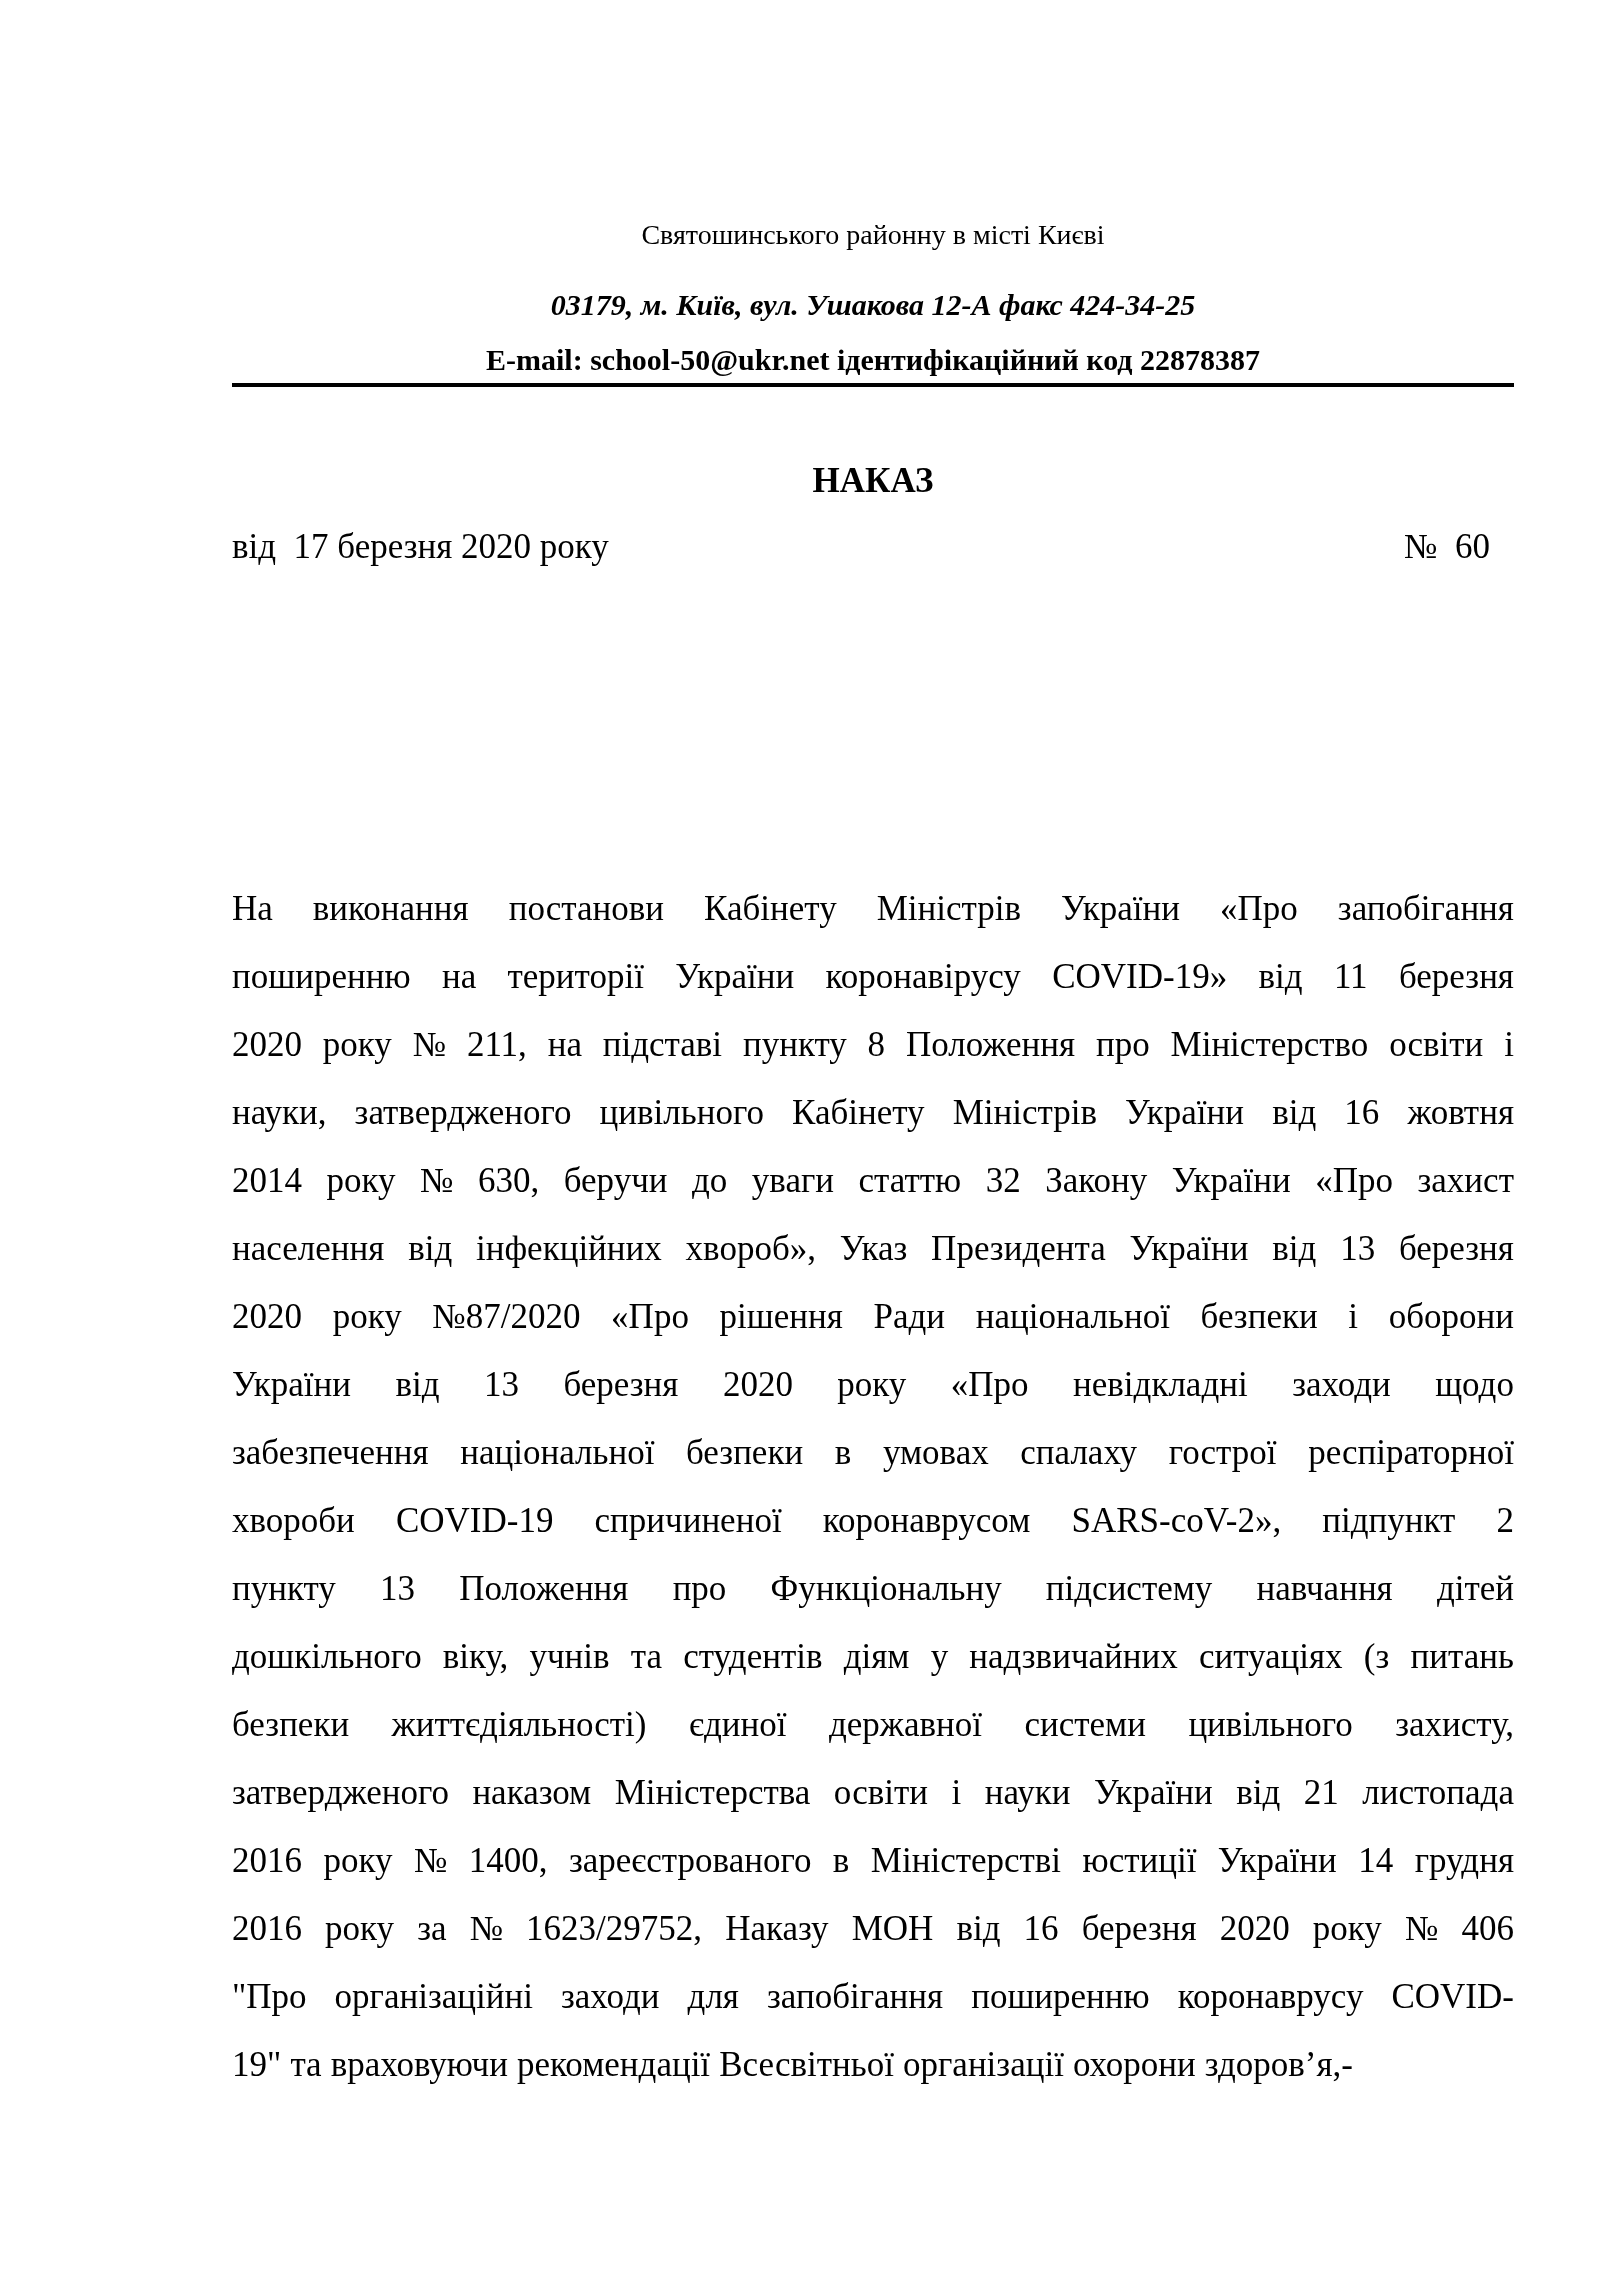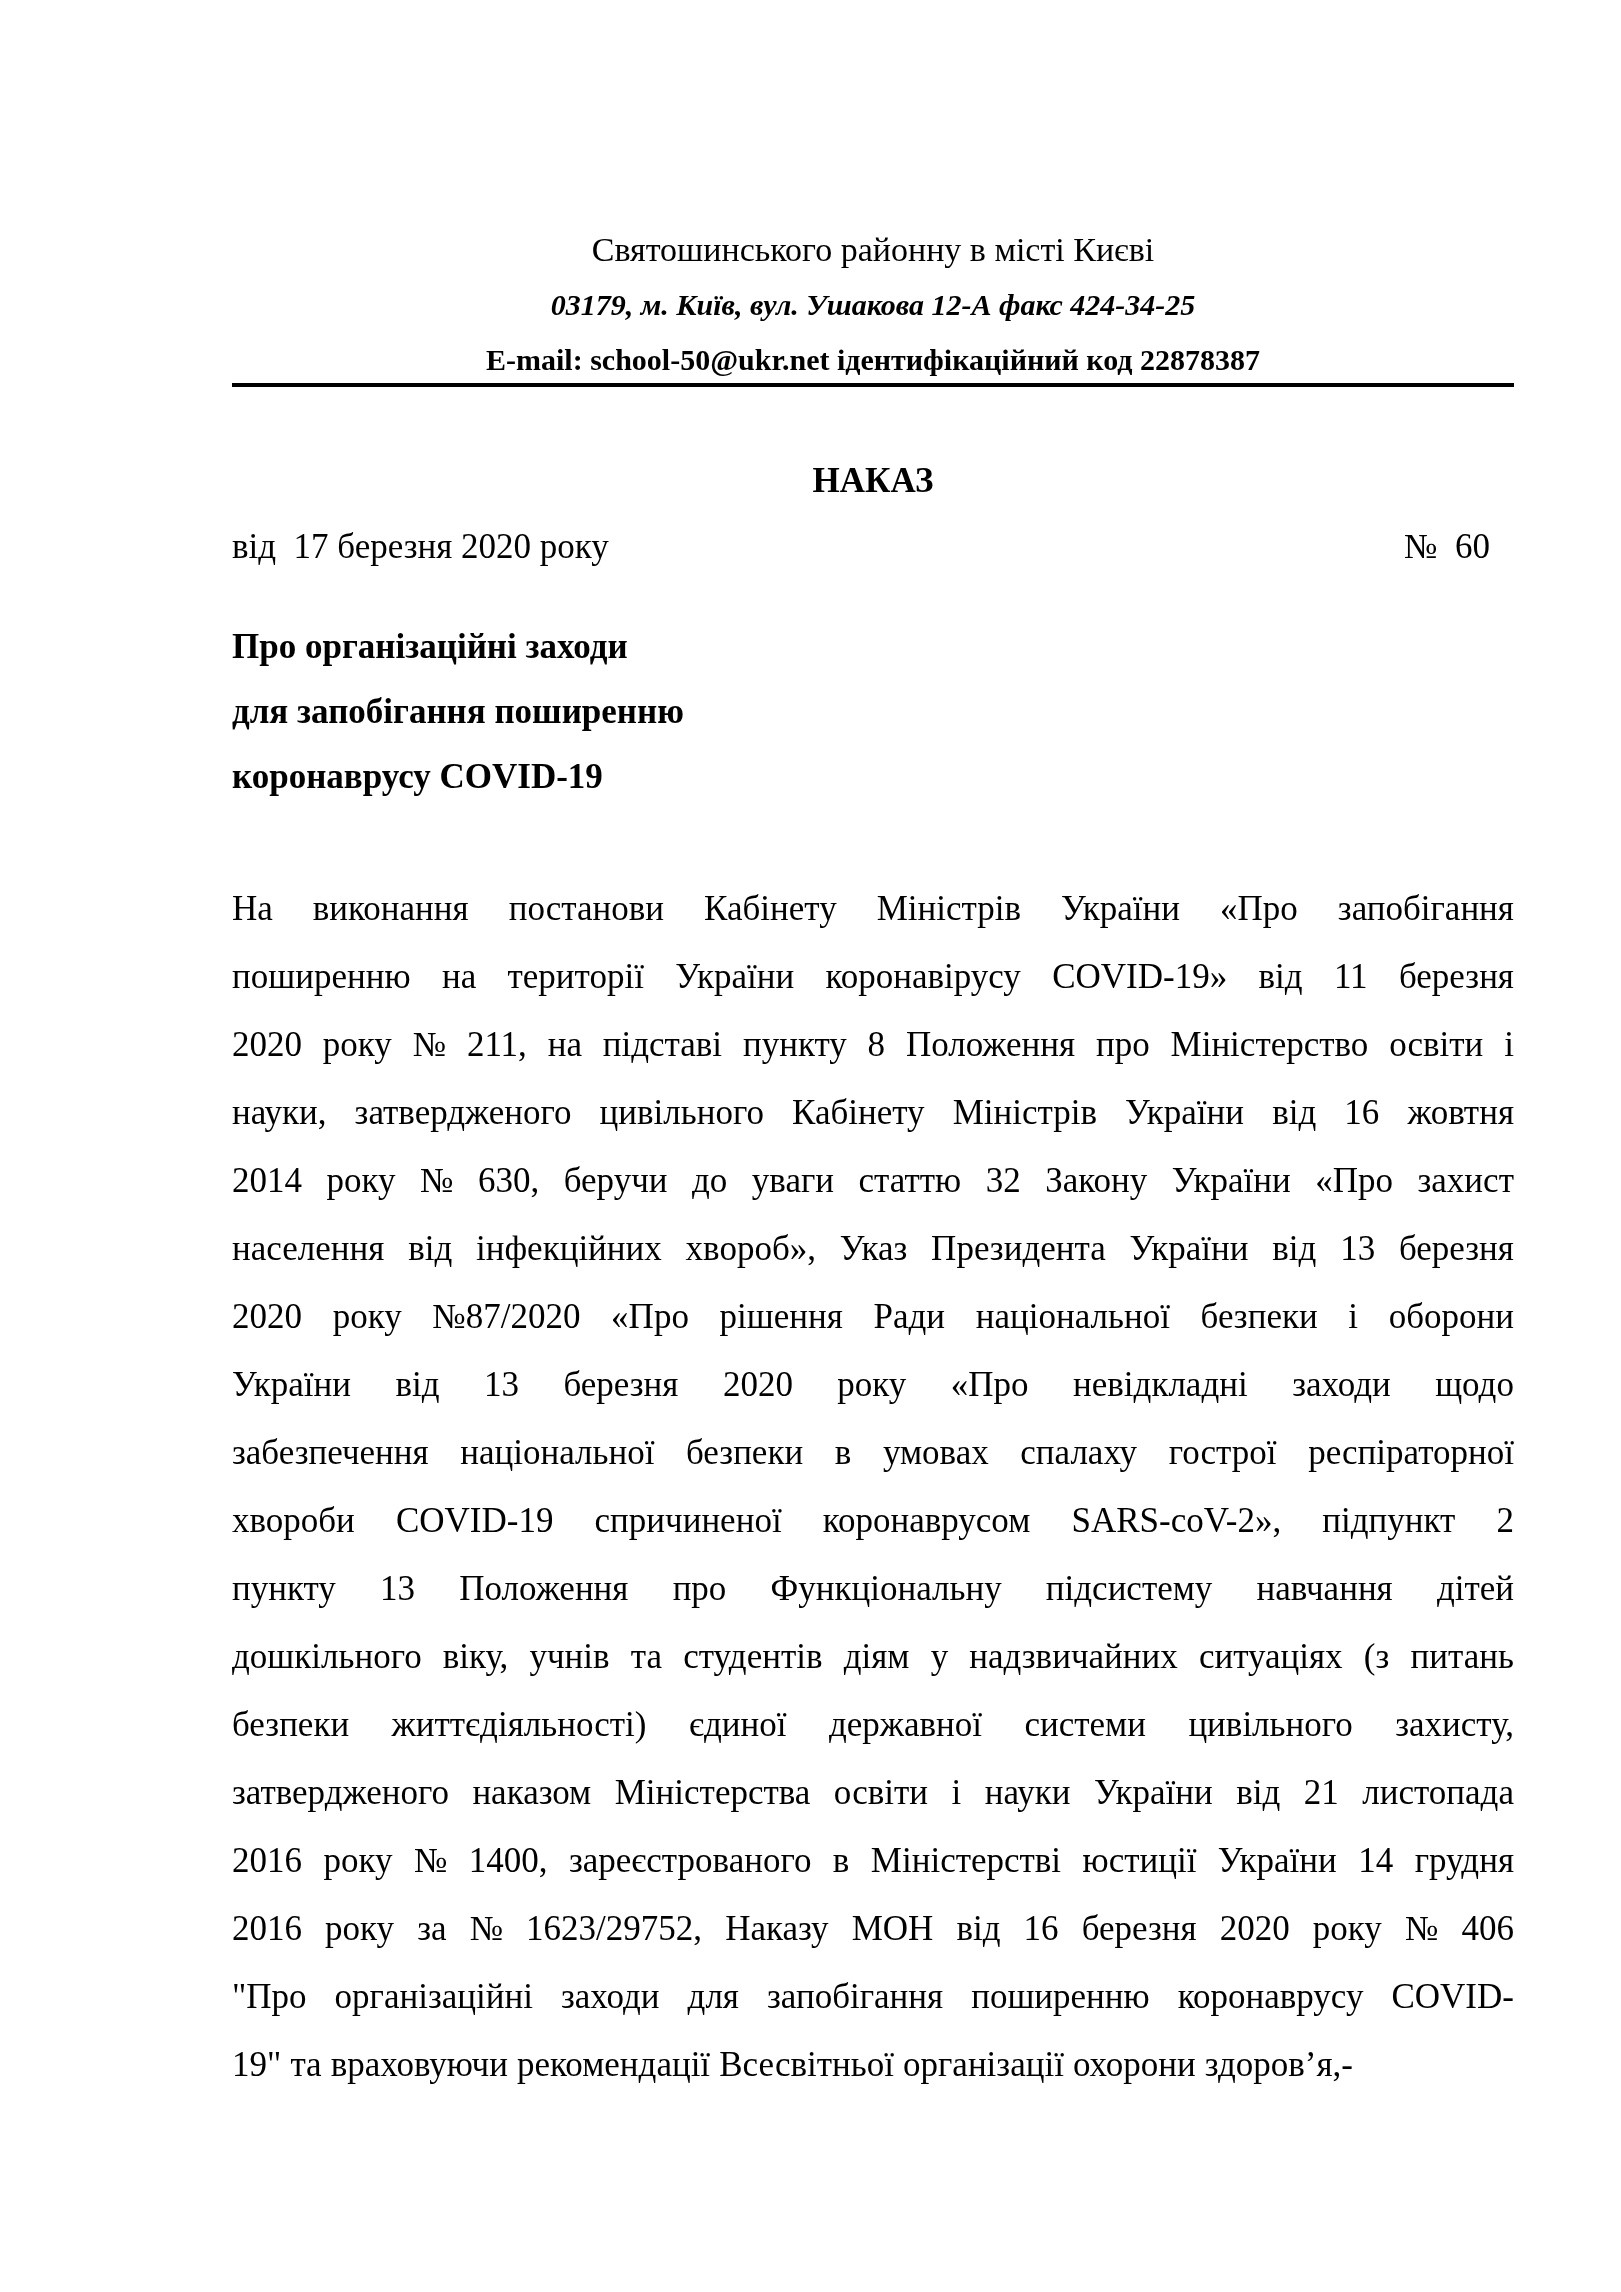--- a/index.html
+++ b/index.html
@@ -1,21 +1,21 @@
 <!DOCTYPE html>
 <html><head>
 <meta charset="utf-8">
 <style>
   html, body { margin: 0; padding: 0; background: #ffffff; }
   body { width: 1621px; height: 2293px; position: relative; overflow: hidden;
          font-family: "Liberation Serif", "DejaVu Serif", serif; color: #000; }
   .page { position: absolute; left: 0; top: 0; width: 1621px; height: 2293px; background: #fff; }
   .center { position: absolute; left: 232px; width: 1282px; text-align: center; white-space: nowrap; }
   .h1 { top: 157px; font-size: 35px; font-weight: bold; }
-  .h2 { top: 231px; font-size: 34px; }
+  .h2 { top: 219px; font-size: 28px; }
   .h3 { top: 288px; font-size: 30px; font-weight: bold; font-style: italic; }
   .h4 { top: 343px; font-size: 30px; font-weight: bold; }
   .rule { position: absolute; left: 232px; top: 383px; width: 1282px; height: 3.9px; background: #000; }
   .order-title { top: 461px; font-size: 35px; font-weight: bold; }
   .date-row { position: absolute; left: 232px; top: 527px; width: 1258px; font-size: 35px; display: flex; justify-content: space-between; white-space: pre; }
   .subject { position: absolute; left: 232px; top: 614px; font-size: 35px; font-weight: bold; line-height: 65px; }
   .subject div { white-space: nowrap; }
   .body-text { position: absolute; left: 232px; top: 875px; width: 1282px; font-size: 35px; line-height: 68px; }
   .jl { display: flex; justify-content: space-between; white-space: pre; }
   .jl.last { justify-content: flex-start; }
@@ -31,25 +31,20 @@
   <div class="center h4">E-mail: school-50@ukr.net ідентифікаційний код 22878387</div>
   <div class="rule"></div>
 
   <div class="center order-title">НАКАЗ</div>
 
   <div class="date-row">
     <span>від  17 березня 2020 року</span>
     <span>№  60</span>
   </div>
 
-  <div class="subject">
-    <div>Про організаційні заходи</div>
-    <div>для запобігання поширенню</div>
-    <div>коронаврусу COVID-19</div>
-  </div>
 
   <div class="body-text" id="body-text">
       <div class="jl" style="height: 68px;"><span>На</span><span>виконання</span><span>постанови</span><span>Кабінету</span><span>Міністрів</span><span>України</span><span>«Про</span><span>запобігання</span></div>
       <div class="jl" style="height: 68px;"><span>поширенню</span><span>на</span><span>території</span><span>України</span><span>коронавірусу</span><span>COVID-19»</span><span>від</span><span>11</span><span>березня</span></div>
       <div class="jl" style="height: 68px;"><span>2020</span><span>року</span><span>№</span><span>211,</span><span>на</span><span>підставі</span><span>пункту</span><span>8</span><span>Положення</span><span>про</span><span>Міністерство</span><span>освіти</span><span>і</span></div>
       <div class="jl" style="height: 68px;"><span>науки,</span><span>затвердженого</span><span>цивільного</span><span>Кабінету</span><span>Міністрів</span><span>України</span><span>від</span><span>16</span><span>жовтня</span></div>
       <div class="jl" style="height: 68px;"><span>2014</span><span>року</span><span>№</span><span>630,</span><span>беручи</span><span>до</span><span>уваги</span><span>статтю</span><span>32</span><span>Закону</span><span>України</span><span>«Про</span><span>захист</span></div>
       <div class="jl" style="height: 68px;"><span>населення</span><span>від</span><span>інфекційних</span><span>хвороб»,</span><span>Указ</span><span>Президента</span><span>України</span><span>від</span><span>13</span><span>березня</span></div>
       <div class="jl" style="height: 68px;"><span>2020</span><span>року</span><span>№87/2020</span><span>«Про</span><span>рішення</span><span>Ради</span><span>національної</span><span>безпеки</span><span>і</span><span>оборони</span></div>
       <div class="jl" style="height: 68px;"><span>України</span><span>від</span><span>13</span><span>березня</span><span>2020</span><span>року</span><span>«Про</span><span>невідкладні</span><span>заходи</span><span>щодо</span></div>

